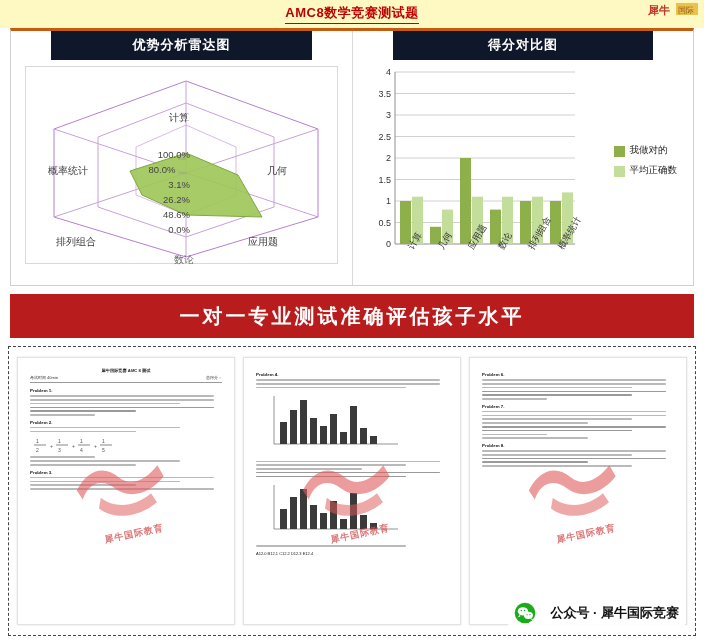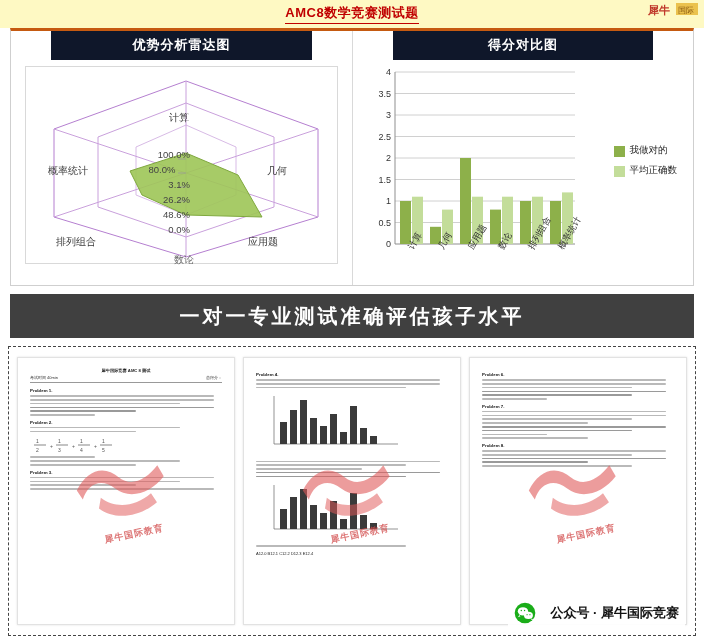--- a/index.html
+++ b/index.html
@@ -76,21 +76,21 @@
   .legend {
     position: absolute; right: 8px; top: 80px;
     font-size: 9.5px; color: #222;
   }
   .legend-row { display: flex; align-items: flex-end; margin-bottom: 7px; }
   .legend-swatch { width: 11px; height: 11px; margin-right: 5px; display: inline-block; }
 
   
   .banner {
     margin: 8px 10px 0 10px;
-    background: #404040;
+    background: #b91c1c;
     color: #fff;
     height: 44px;
     display: flex; align-items: center; justify-content: center;
     font-size: 20px; font-weight: bold; letter-spacing: 3px;
   }
 
   
   .pages-wrap {
     margin: 8px 8px 0 8px;
     border: 1.5px dashed #444;

